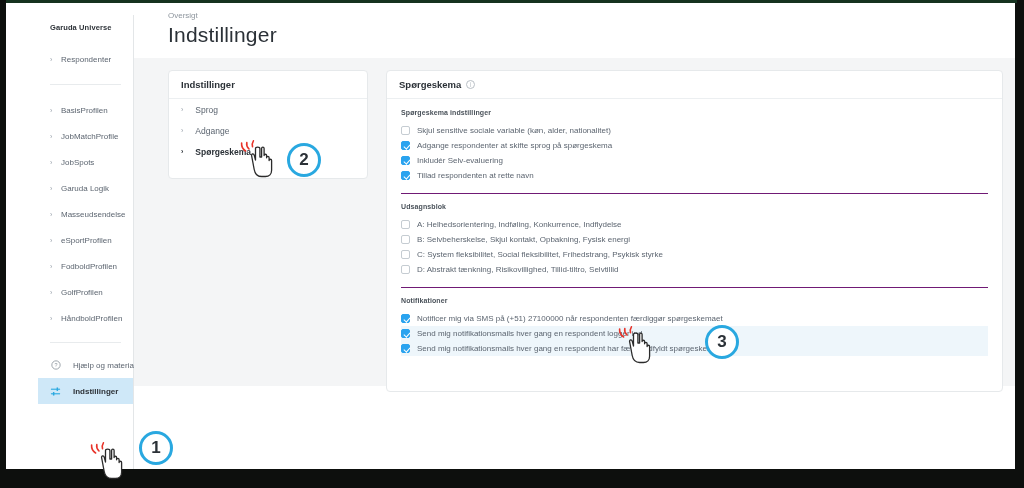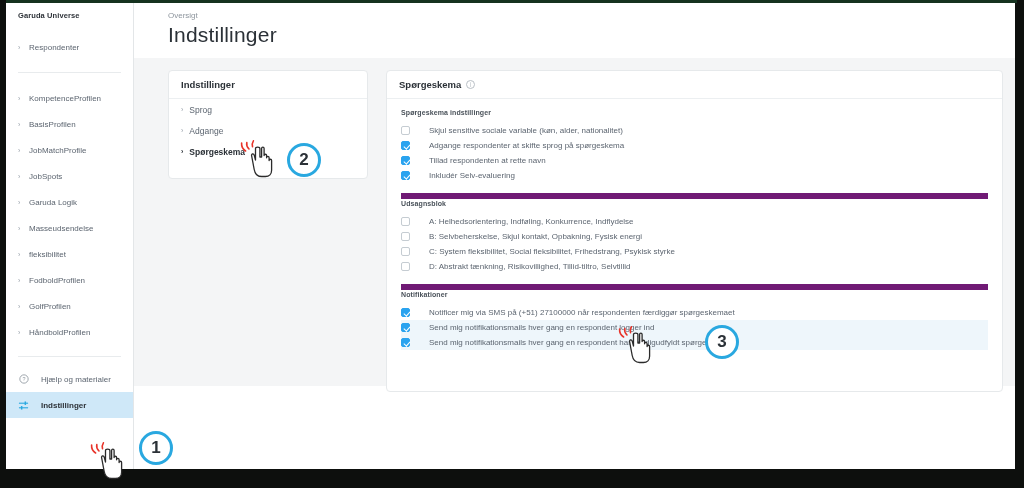--- a/index.html
+++ b/index.html
@@ -24,24 +24,25 @@
   #viewport {
     position: absolute;
     left: 6px; top: 3px;
     width: 1009px; height: 466px;
     background: #ffffff;
     overflow: hidden;
   }
 
   
   #sidebar {
-    position: absolute; left: 0; top: 0;
+    position: absolute; left: 0; top: 12px;
     width: 128px; height: 466px;
     background: #ffffff;
     border-right: 1px solid #e3e6e8;
+    padding-left: 32px;
   }
   .brand {
     font-size: 7.5px; font-weight: bold; color: #2d3238;
     padding: 8px 0 0 12px; letter-spacing: .1px;
   }
   .nav-item {
     position: relative;
     height: 26px;
     display: flex; align-items: center;
     padding-left: 12px;
@@ -94,40 +95,40 @@
   .info-icon {
     width: 9px; height: 9px; border-radius: 50%;
     border: 1px solid #b9c0c6; color: #b9c0c6;
     font-size: 6.5px; line-height: 7px; text-align: center;
     font-weight: normal;
   }
 
   
   #settings-card { width: 200px; height: 109px; }
   .set-item {
-    display: flex; align-items: center; gap: 6px;
+    display: flex; align-items: center; gap: 12px;
     padding: 0 12px; height: 21px; font-size: 8.5px; color: #5c6570;
     cursor: pointer;
   }
   .set-item:first-of-type { margin-top: 6px; }
   .set-item .chev { color: #9aa3ac; font-size: 7px; }
   .set-item.current { font-weight: bold; color: #2b3137; }
   .set-item.current .chev { color: #2b3137; }
 
   
   #quest-card { flex: 1; max-width: 626px; height: 322px; }
   .q-body { padding: 10px 14px; }
   .q-section { padding-bottom: 10px; }
-  .q-section + .q-section { border-top: 6px solid #701a75; padding-top: 1px; }
+  .q-section + .q-section { border-top: 1px solid #701a75; padding-top: 9px; }
   .q-legend {
     font-size: 7px; font-weight: bold; color: #4a525a;
     margin-bottom: 7px; letter-spacing: .1px;
   }
   .q-row {
-    display: flex; align-items: center; gap: 19px;
+    display: flex; align-items: center; gap: 7px;
     height: 15px; font-size: 8px; color: #5c6570;
     cursor: pointer;
   }
   .cb {
     flex: 0 0 9px; width: 9px; height: 9px;
     border: 1px solid #c5ccd2; border-radius: 2px; background: #fff;
     position: relative;
   }
   .cb.on { background: #2aa3ef; border-color: #2aa3ef; }
   .cb.on::after {
@@ -162,45 +163,41 @@
 
       <div class="nav-item" style="margin-top:14px">
         <span class="chev">›</span>
         <span class="lbl">Respondenter</span>
       </div>
 
       <div class="nav-sep" style="margin-top:12px;margin-bottom:12px"></div>
 
       <div class="nav-item">
         <span class="chev">›</span>
-        <span class="lbl">KompetenceProfilen</span>
-      </div>
-      <div class="nav-item">
-        <span class="chev">›</span>
         <span class="lbl">BasisProfilen</span>
       </div>
       <div class="nav-item">
         <span class="chev">›</span>
         <span class="lbl">JobMatchProfile</span>
       </div>
       <div class="nav-item">
         <span class="chev">›</span>
         <span class="lbl">JobSpots</span>
       </div>
       <div class="nav-item">
         <span class="chev">›</span>
         <span class="lbl">Garuda Logik</span>
       </div>
       <div class="nav-item">
         <span class="chev">›</span>
         <span class="lbl">Masseudsendelse</span>
       </div>
       <div class="nav-item">
         <span class="chev">›</span>
-        <span class="lbl">fleksibilitet</span>
+        <span class="lbl">eSportProfilen</span>
       </div>
       <div class="nav-item">
         <span class="chev">›</span>
         <span class="lbl">FodboldProfilen</span>
       </div>
       <div class="nav-item">
         <span class="chev">›</span>
         <span class="lbl">GolfProfilen</span>
       </div>
       <div class="nav-item">
@@ -271,25 +268,25 @@
               <div class="q-row">
                 <span class="cb"></span>
                 <span>Skjul sensitive sociale variable (køn, alder, nationalitet)</span>
               </div>
               <div class="q-row">
                 <span class="cb on"></span>
                 <span>Adgange respondenter at skifte sprog på spørgeskema</span>
               </div>
               <div class="q-row">
                 <span class="cb on"></span>
+                <span>Inkludér Selv-evaluering</span>
+              </div>
+              <div class="q-row">
+                <span class="cb on"></span>
                 <span>Tillad respondenten at rette navn</span>
-              </div>
-              <div class="q-row">
-                <span class="cb on"></span>
-                <span>Inkludér Selv-evaluering</span>
               </div>
             </div>
 
             <div class="q-section">
               <div class="q-legend">Udsagnsblok</div>
               <div class="q-row">
                 <span class="cb"></span>
                 <span>A: Helhedsorientering, Indføling, Konkurrence, Indflydelse</span>
               </div>
               <div class="q-row">

